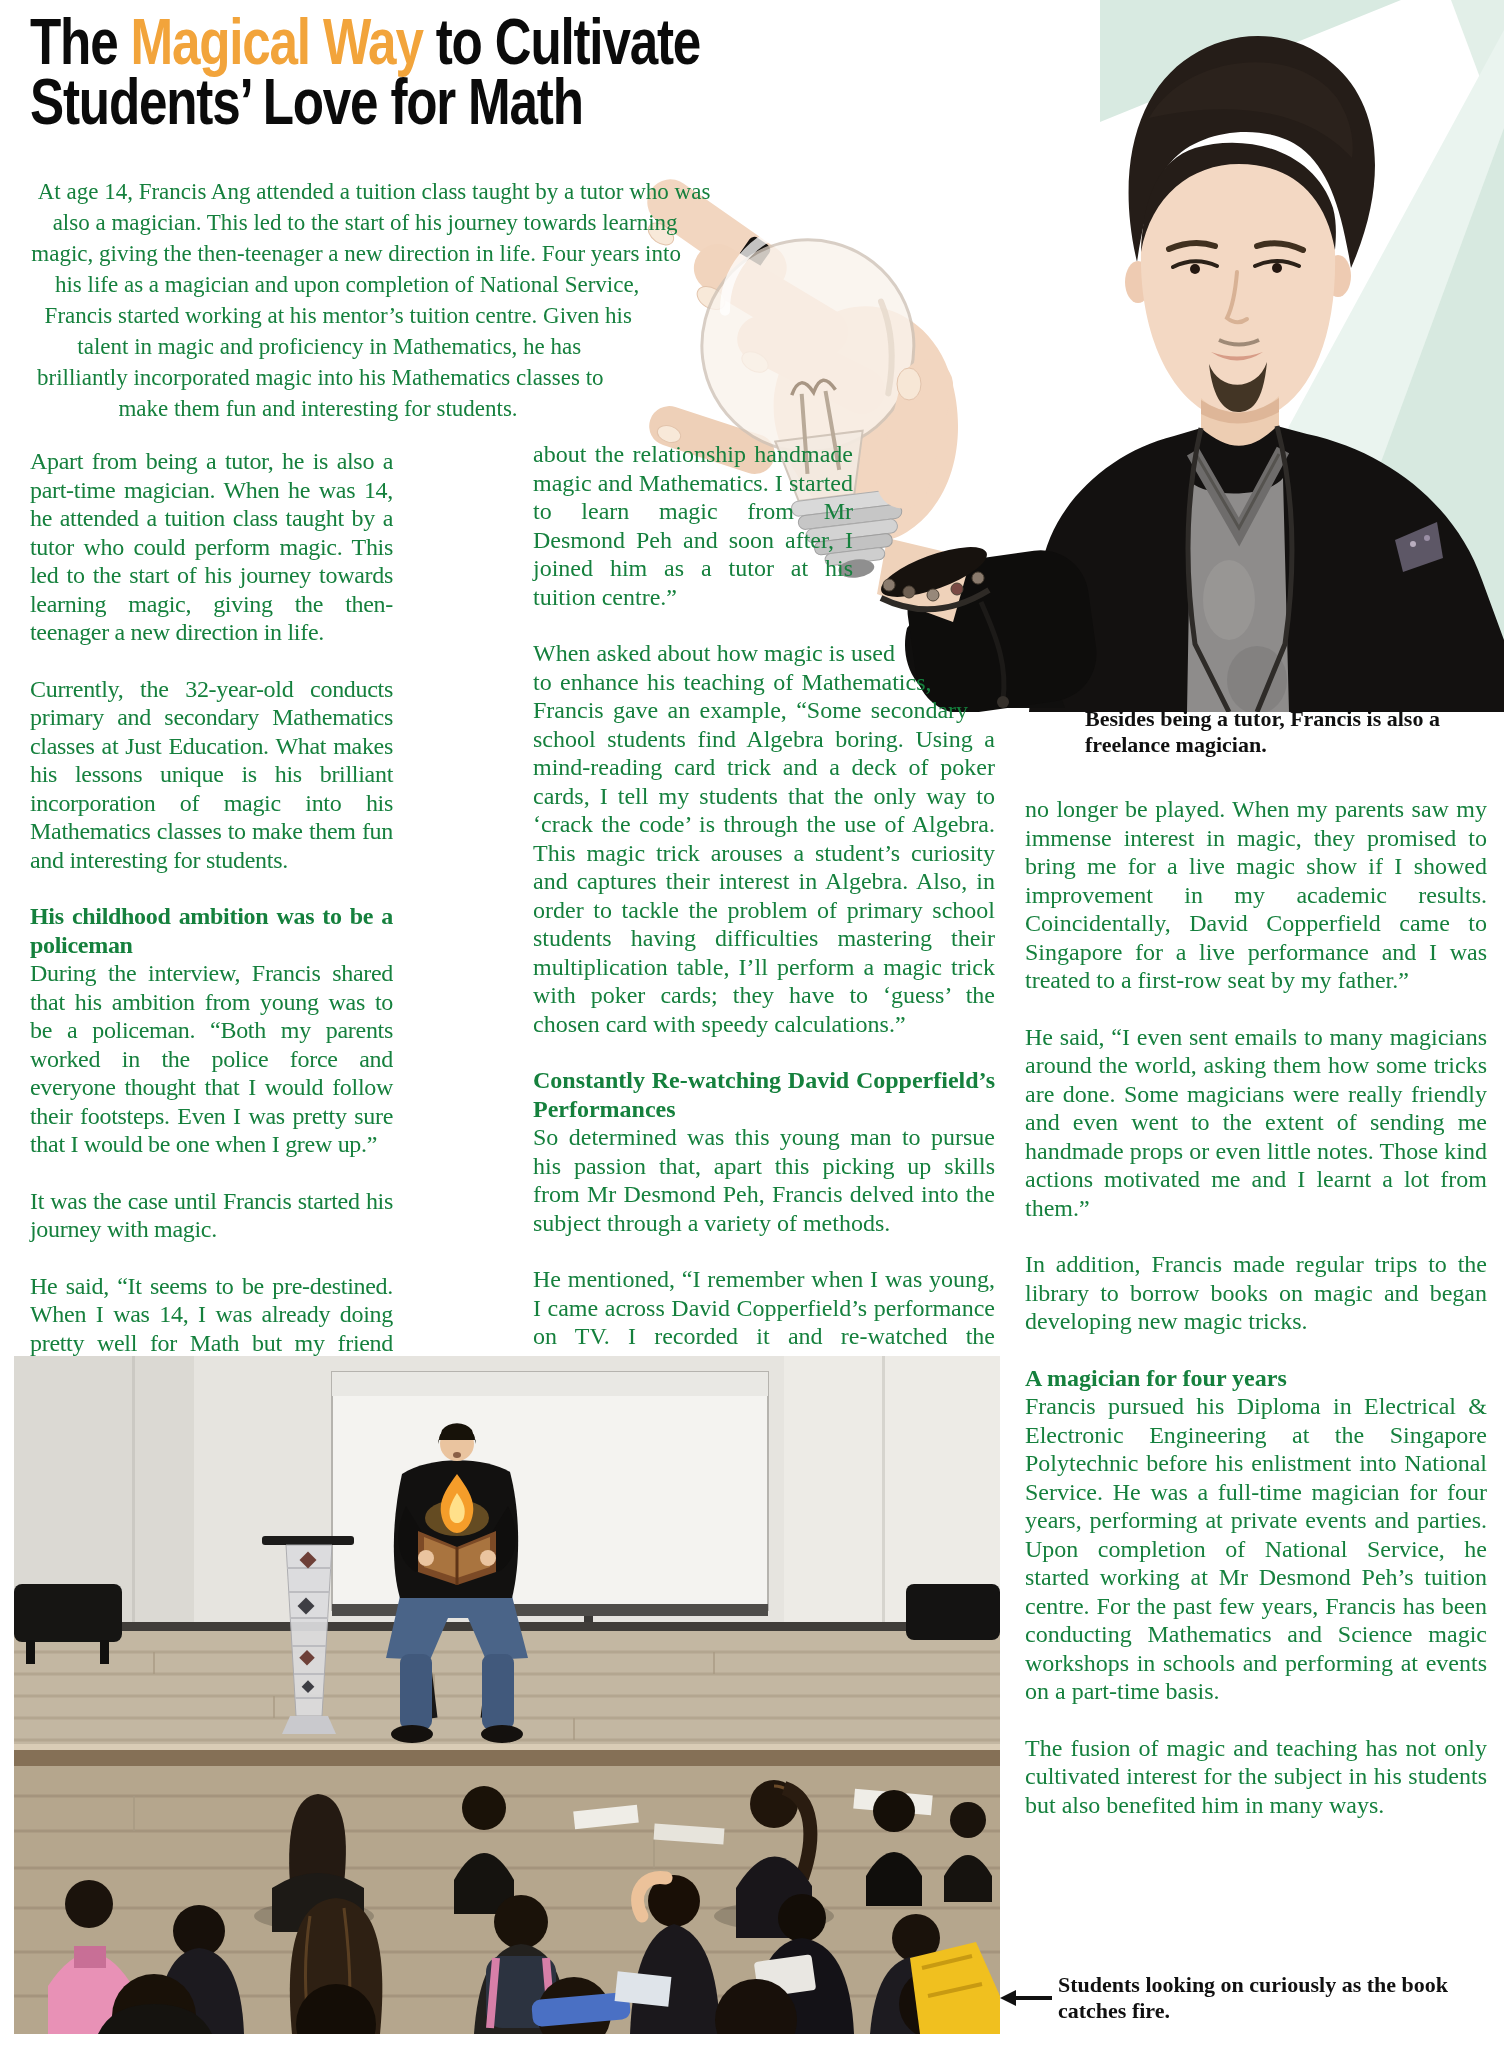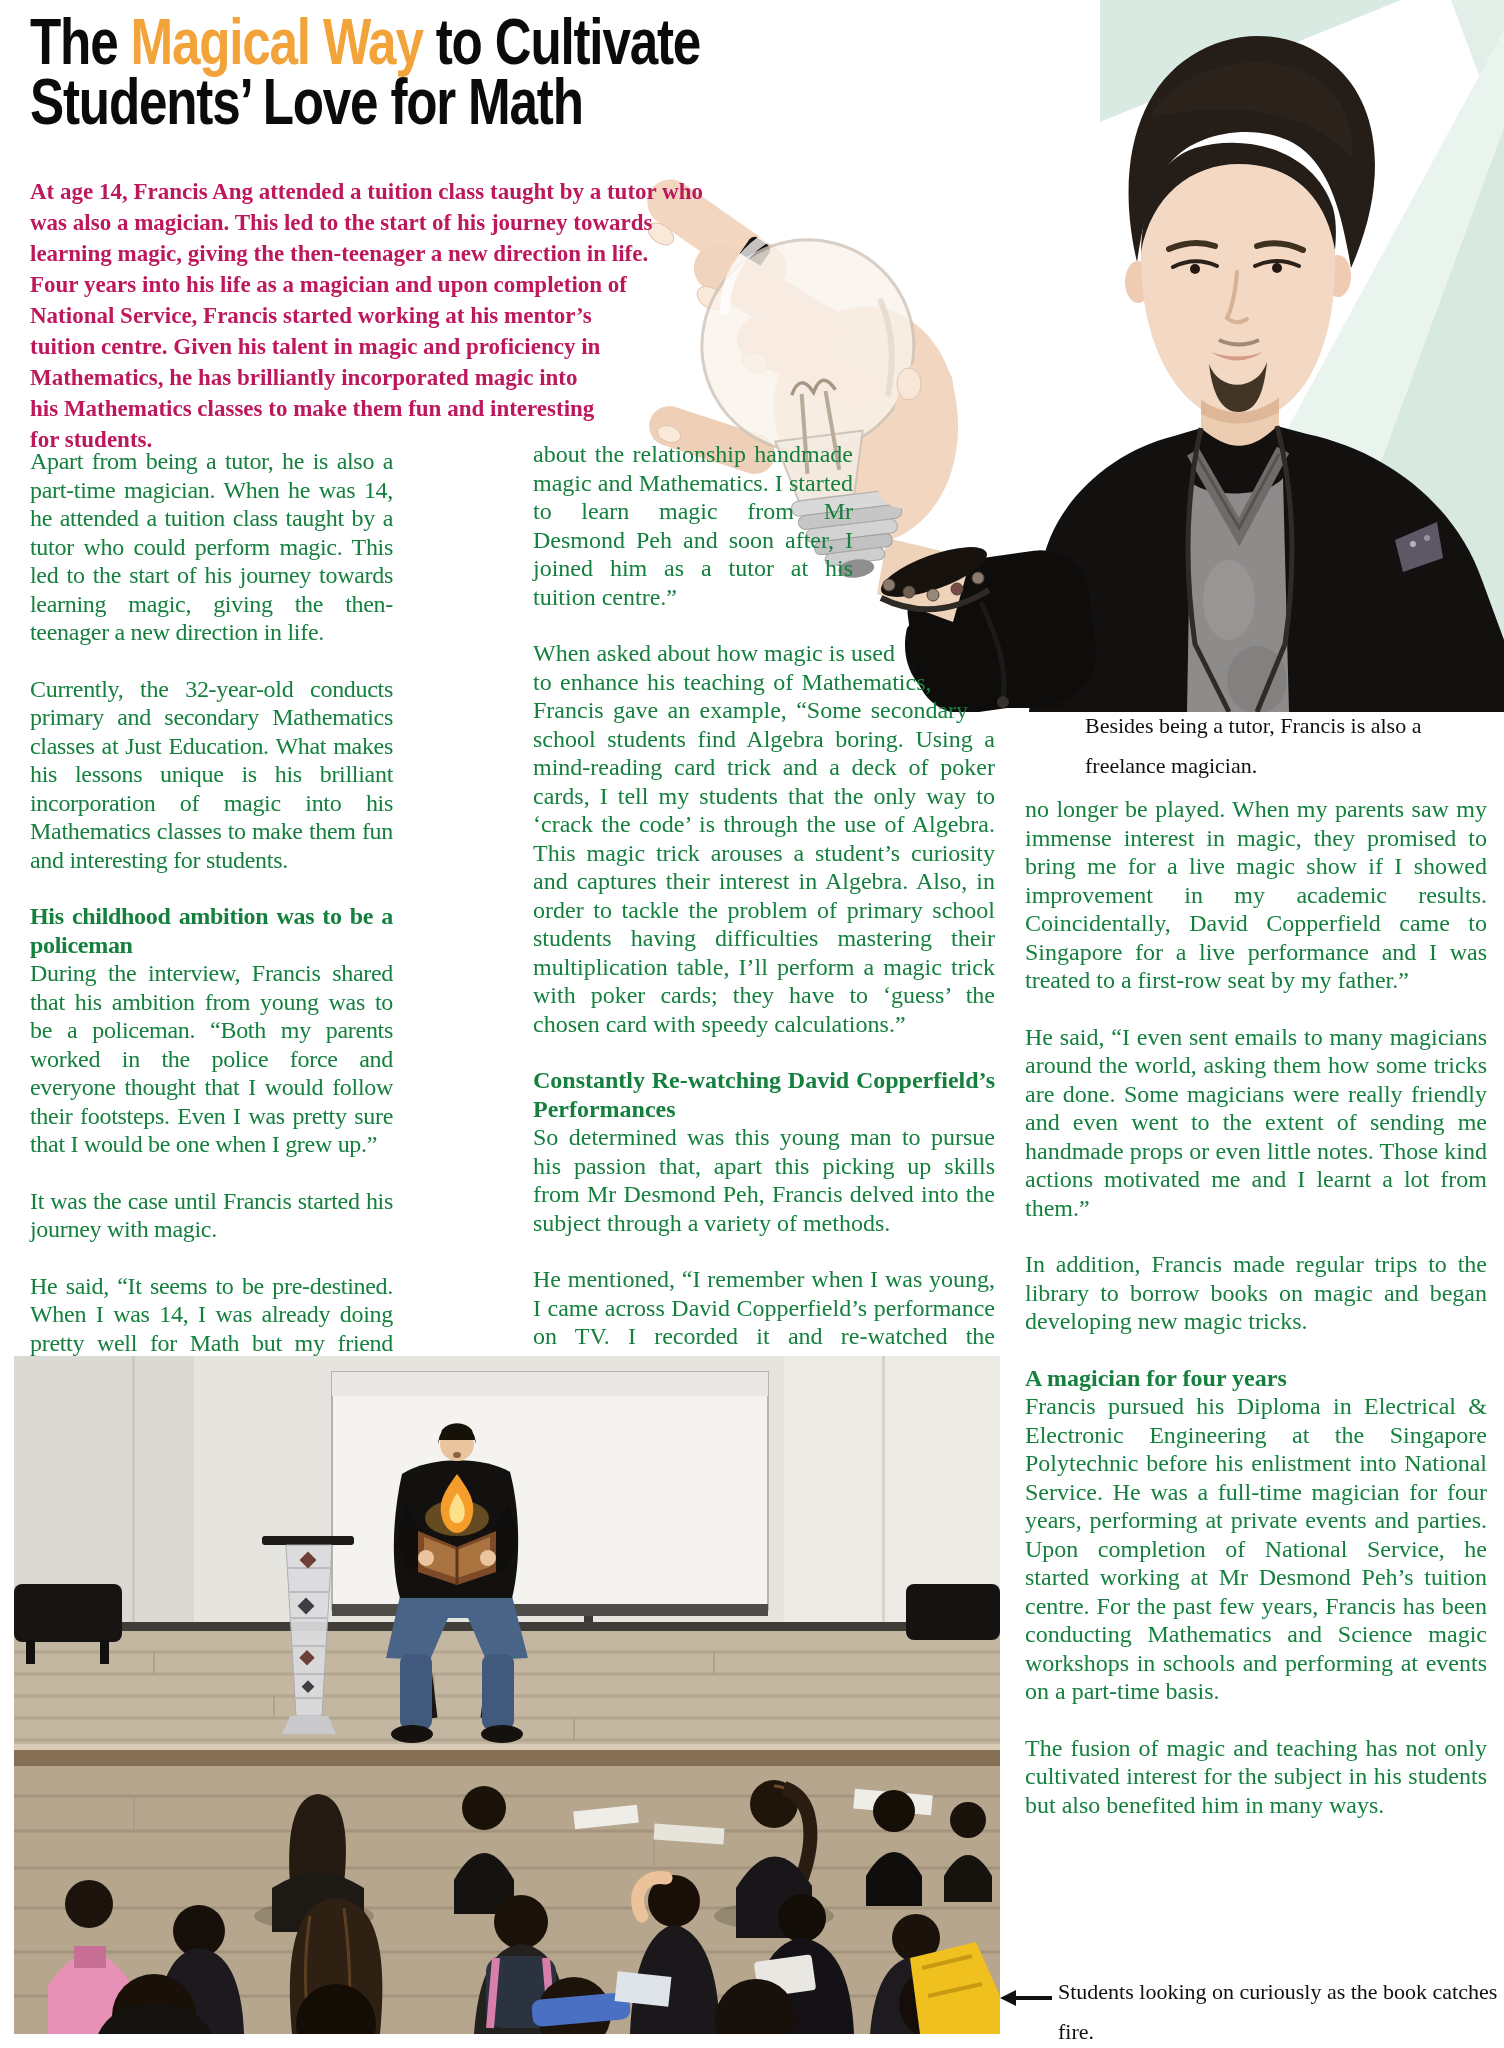--- a/index.html
+++ b/index.html
@@ -12,42 +12,42 @@
   .title{
     position:absolute;left:30px;top:12px;
     font-family:"Liberation Sans",sans-serif;font-weight:900;
     font-size:64px;line-height:60px;letter-spacing:-1.5px;color:#0b0b0b;
     transform:scaleX(0.80);transform-origin:0 0;white-space:nowrap;
   }
   .title .hl{color:#f2a43b;}
   
   .intro{
     position:absolute;left:30px;top:176px;width:706px;
-    font-weight:bold;font-size:23px;line-height:31px;color:#be185d;
-    text-align:left;
+    font-weight:normal;font-size:23px;line-height:31px;color:#15803d;
+    text-align:center;
   }
   .intro-cut{
     float:right;width:130px;height:170px;margin-top:55px;
     shape-outside:polygon(100% 0,0 100%,100% 100%);
   }
   
   .col{position:absolute;font-size:24px;line-height:28.5px;text-align:justify;color:#15803d;}
   .col p{margin:0 0 28px 0;}
   .col p.subhead{font-weight:bold;margin-bottom:0;}
   .col-left{left:30px;top:447px;width:363px;letter-spacing:-0.3px;}
   .col-mid{left:533px;top:440px;width:462px;}
   .col-right{left:1025px;top:795px;width:462px;}
   .col-mid p.narrow{width:320px;}
   .cut-sleeve{
     float:right;width:100px;height:78px;
     shape-outside:polygon(0 0,100% 0,100% 100%);
   }
   
   .cap{
-    position:absolute;font-weight:normal;font-size:22px;line-height:40px;
+    position:absolute;font-weight:bold;font-size:22px;line-height:26px;
     color:#101010;text-align:left;
   }
   .cap-portrait{left:1085px;top:706px;width:404px;}
   .cap-classroom{left:1058px;top:1972px;width:440px;}
   .cap-arrow{position:absolute;left:998px;top:1988px;width:56px;height:20px;}
   
   .photo-portrait{position:absolute;left:589px;top:0;width:915px;height:712px;}
   .photo-classroom{
     position:absolute;left:14px;top:1356px;width:986px;height:678px;
     overflow:hidden;background:#e6e4df;

